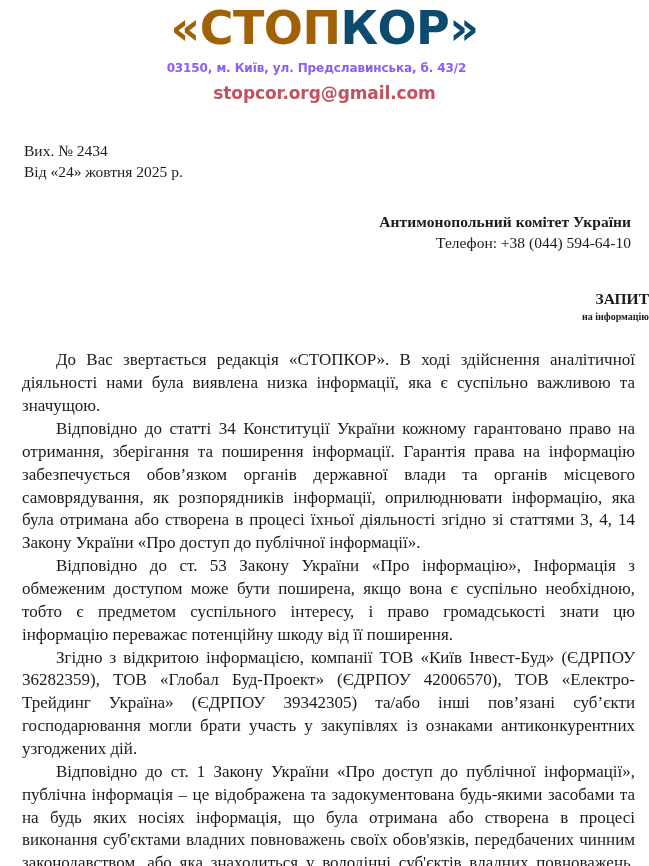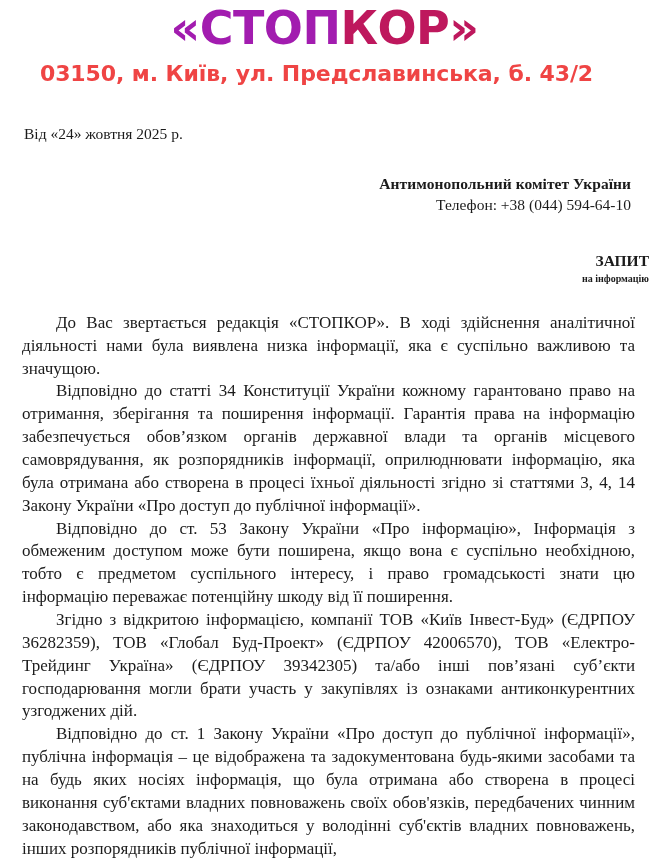--- a/index.html
+++ b/index.html
@@ -33,28 +33,28 @@
   }
   .logo {
     font-family: "DejaVu Sans", "Liberation Sans", sans-serif;
     font-weight: 700;
     font-size: 46px;
     letter-spacing: -0.5px;
     line-height: 1.05;
     margin: 0;
     white-space: nowrap;
   }
-  .logo .part-red { color: #a21caf; }
-  .logo .part-dark { color: #be185d; }
+  .logo .part-red { color: #a16207; }
+  .logo .part-dark { color: #0c4a6e; }
 
   .org-address {
     font-family: "DejaVu Sans", "Liberation Sans", sans-serif;
     font-weight: 700;
-    font-size: 22px;
-    color: #ef4444;
+    font-size: 12px;
+    color: #8b5cf6;
     margin: 9px 16px 0 0;
     letter-spacing: -0.1px;
   }
   .org-email {
     font-family: "DejaVu Sans", "Liberation Sans", sans-serif;
     font-weight: 700;
     font-size: 17px;
     color: #c4515e;
     margin: 8px 0 0 0;
     letter-spacing: -0.1px;
@@ -111,23 +111,25 @@
   }
 </style>
 </head>
 <body>
 
 <div class="page">
 
   <div class="letterhead">
     <div class="logo"><span class="part-red">«СТОП</span><span class="part-dark">КОР»</span></div>
     <div class="org-address">03150, м. Київ, ул. Предславинська, б. 43/2</div>
+    <div class="org-email">stopcor.org@gmail.com</div>
   </div>
 
   <div class="refblock">
+    <div>Вих. № 2434</div>
     <div>Від «24» жовтня 2025 р.</div>
   </div>
 
   <div class="recipient">
     <div class="rcpt-name rcpt-line">Антимонопольний комітет України</div>
     <div class="rcpt-line">Телефон: +38 (044) 594-64-10</div>
   </div>
 
   <div class="doc-title">
     <div class="t1">ЗАПИТ</div>

